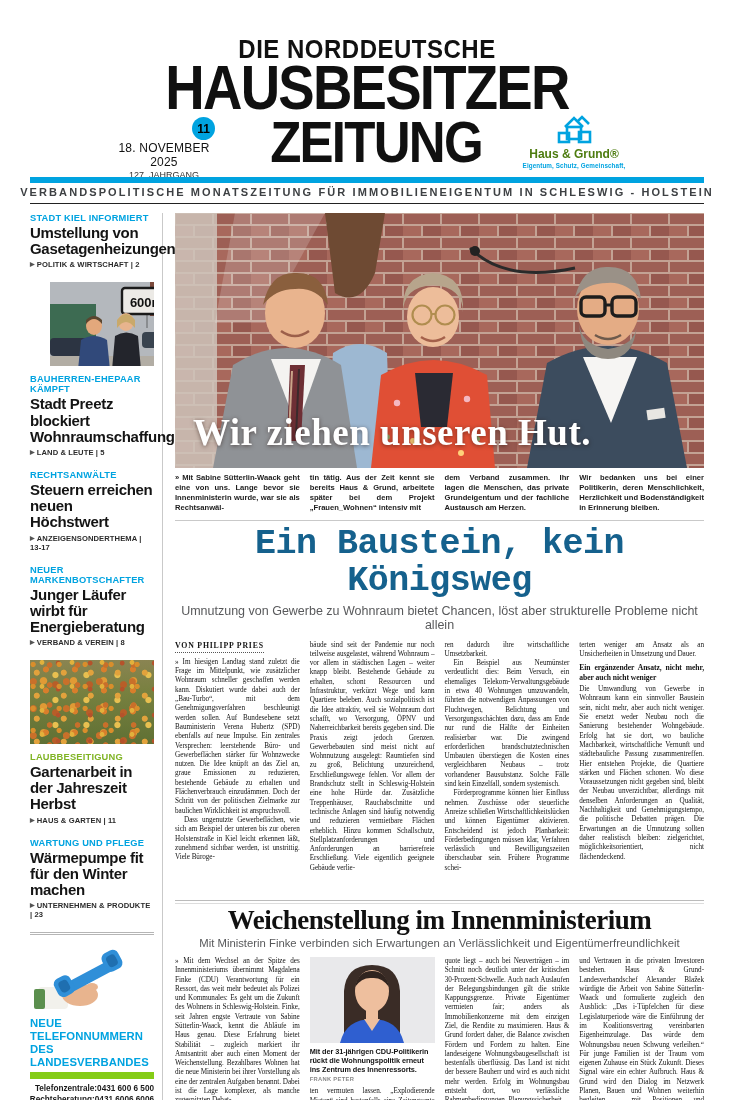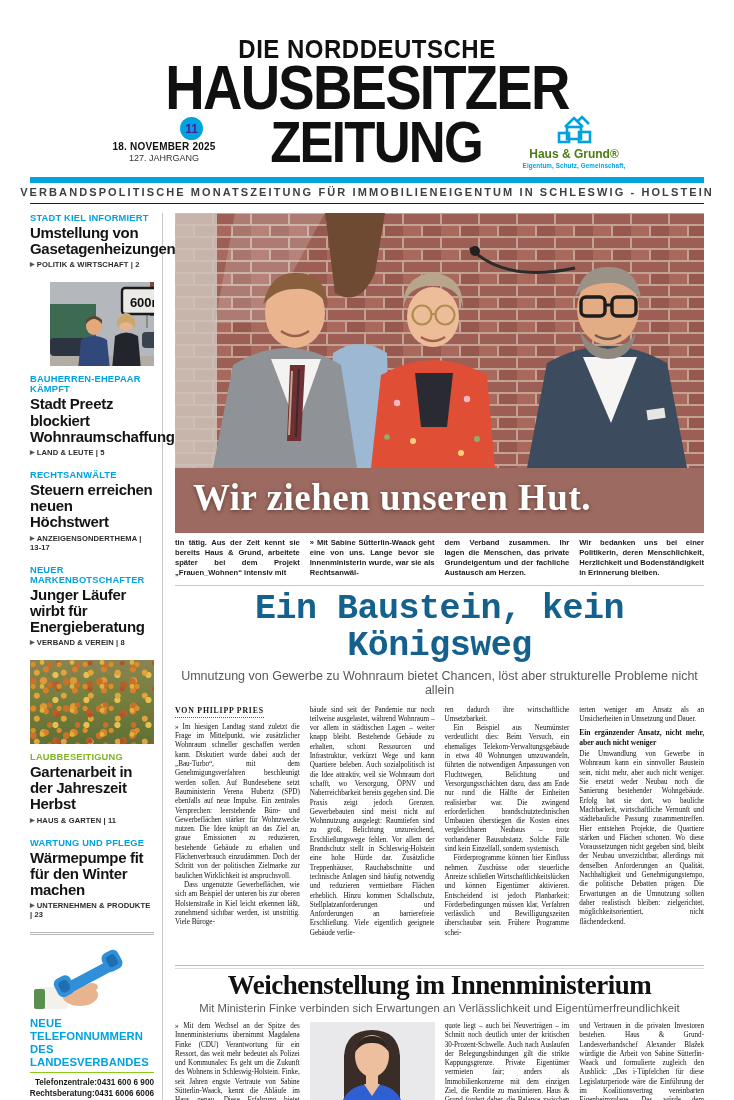--- a/index.html
+++ b/index.html
@@ -10,25 +10,25 @@
   
   .masthead { position:relative; height:176px; }
   .mh-overline { position:absolute; top:36px; left:0; width:100%; text-align:center;
     font-size:24px; font-weight:900; letter-spacing:.5px; color:#111; transform:scaleY(1.05); }
   .mh-title1 { position:absolute; top:57px; left:0; width:100%; text-align:center;
     font-size:62px; line-height:1; font-weight:900; letter-spacing:-2px; color:#101010;
     transform:scaleX(.88) scaleY(1.02); }
   .mh-title2 { position:absolute; top:113px; left:96px; width:560px; text-align:center;
     font-size:58px; line-height:1; font-weight:900; letter-spacing:-2px; color:#101010;
     transform:scaleX(.88); }
-  .issue-badge { position:absolute; left:180px; top:117px; width:23px; height:23px;
-    border-radius:50%; background:#00a3e0; color:#4c1d95; font-size:12px; font-weight:800;
+  .issue-badge { position:absolute; left:192px; top:117px; width:23px; height:23px;
+    border-radius:50%; background:#00a3e0; color:#000000; font-size:12px; font-weight:800;
     display:flex; align-items:center; justify-content:center; }
   .mh-dates { position:absolute; left:104px; top:141px; width:120px; text-align:center; }
-  .mh-date { font-size:10px; font-weight:700; color:#111; letter-spacing:.2px; }
+  .mh-date { font-size:12px; font-weight:400; color:#111; letter-spacing:.2px; }
   .mh-vol  { font-size:9px; font-weight:500; color:#333; margin-top:1px; }
   .hg-logo { position:absolute; left:512px; top:112px; width:124px; text-align:center; }
   .hg-logo svg { display:block; margin:0 auto; }
   .hg-name { font-size:12px; font-weight:800; color:#4d7c0f; margin-top:1px; }
   .hg-tag  { font-size:6.3px; font-weight:800; color:#00a3e0; margin-top:1px; letter-spacing:.1px; }
   .blue-bar { position:absolute; left:30px; right:30px; top:177px; height:6px; background:#00a3e0; }
   .mh-subline { position:absolute; left:0; top:186px; width:100%; text-align:center;
     font-size:11px; font-weight:600; letter-spacing:2.1px; color:#3d4043; }
   .mh-rule { position:absolute; left:30px; right:30px; top:203px; border-top:1.5px solid #222; }
 
@@ -54,28 +54,28 @@
       radial-gradient(circle at 55% 45%, #d97e2b 2.6px, transparent 3.4px),
       radial-gradient(circle at 82% 60%, #e8c050 2.6px, transparent 3.6px),
       radial-gradient(circle at 10% 80%, #c9702a 3px, transparent 4px),
       radial-gradient(circle at 45% 80%, #e09a35 3.2px, transparent 4.2px),
       radial-gradient(circle at 75% 88%, #b85e28 3px, transparent 4px),
       linear-gradient(180deg,#8a8452 0%, #77803f 40%, #5f7034 100%);
     background-size: 26px 22px, 30px 24px, 28px 20px, 32px 26px, 27px 23px, 29px 21px,
                      31px 25px, 33px 27px, 30px 26px, 34px 28px, 100% 100%; }
   .sb-divider { border-top:3px double #b5b5b5; margin:2px 0 8px; }
   .sb-head { font-size:11.3px; font-weight:800; color:#00a3e0; line-height:1.15;
-    letter-spacing:.1px; padding-bottom:3px; border-bottom:1px solid #84cc16; margin-bottom:5px; }
+    letter-spacing:.1px; padding-bottom:3px; border-bottom:7px solid #84cc16; margin-bottom:5px; }
   .info-row { display:flex; justify-content:flex-end; font-size:8.2px; margin-bottom:2px; }
   .info-row .lbl { font-weight:800; }
   .info-row .val { font-weight:600; white-space:nowrap; }
   .sb-block { margin-bottom:13px; }
 
   
-  .hero { position:relative; width:100%; height:320px; overflow:hidden; background:#9c6a60; }
+  .hero { position:relative; width:100%; height:255px; overflow:hidden; background:#9c6a60; }
   .hero-title { position:absolute; left:18px; bottom:14px; font-family:"Liberation Serif", serif;
     font-size:37px; font-weight:700; color:#fff; text-shadow:0 1px 4px rgba(40,20,15,.55); letter-spacing:.5px; }
   .caption-row { display:flex; gap:10px; margin-top:5px; }
   .caption-row .cap { flex:1; font-size:7.6px; font-weight:600; line-height:1.32; color:#1c1c1c; text-align:justify; }
   .cap .marker { color:#1a1a1a; font-weight:800; }
   .main-rule { border-top:1px solid #c9c9c9; margin:7px 0 5px; }
 
   
   .a1-head { text-align:center; font-family:Liberation Mono, monospace; font-size:35px;
     font-weight:700; color:#15618d; letter-spacing:-.5px; line-height:1.05; }
@@ -212,21 +212,21 @@
             <rect x="24" y="24" width="10" height="12" rx="4" fill="#1f6fb0"></rect>
             <rect x="78" y="24" width="10" height="12" rx="4" fill="#1f6fb0"></rect>
           </g>
         </svg>
       </div>
 
       <div class="sb-block">
         <div class="sb-head">NEUE TELEFONNUMMERN DES LANDESVERBANDES</div>
         <div class="info-row">
           <span class="lbl">Telefonzentrale:</span>
-          <span class="val">0431 600 6 900</span>
+          <span class="val">0431 600 6 500</span>
         </div>
         <div class="info-row">
           <span class="lbl">Rechtsberatung:</span>
           <span class="val">0431 6006 6006</span>
         </div>
 
       </div>
 
     </aside>
 
@@ -283,22 +283,22 @@
           <path d="M404 110 Q406 146 433 146 Q460 146 462 110 Q462 132 433 136 Q406 132 404 110 Z" fill="#8e887f"></path>
           <rect x="406" y="84" width="24" height="19" rx="5" fill="none" stroke="#1d1d1d" stroke-width="3.4"></rect>
           <rect x="437" y="84" width="24" height="19" rx="5" fill="none" stroke="#1d1d1d" stroke-width="3.4"></rect>
           <line x1="430" y1="92" x2="437" y2="92" stroke="#1d1d1d" stroke-width="3"></line>
           <path d="M420 122 Q433 130 446 122" stroke="#6e5a4c" stroke-width="2.5" fill="none"></path>
         </svg>
         <div class="hero-title">Wir ziehen unseren Hut.</div>
       </div>
 
       <div class="caption-row">
+        <div class="cap"><span class="marker">»</span> <span>Mit Sabine Sütterlin-Waack geht eine von uns. Lange bevor sie Innenministerin wurde, war sie als Rechtsanwäl-</span></div>
         <div class="cap">tin tätig. Aus der Zeit kennt sie bereits Haus &amp; Grund, arbeitete später bei dem Projekt „Frauen_Wohnen“ intensiv mit</div>
-        <div class="cap"><span class="marker">»</span> <span>Mit Sabine Sütterlin-Waack geht eine von uns. Lange bevor sie Innenministerin wurde, war sie als Rechtsanwäl-</span></div>
         <div class="cap">dem Verband zusammen. Ihr lagen die Menschen, das private Grundeigentum und der fachliche Austausch am Herzen.</div>
         <div class="cap">Wir bedanken uns bei einer Politikerin, deren Menschlichkeit, Herzlichkeit und Bodenständigkeit in Erinnerung bleiben.</div>
       </div>
 
       <div class="main-rule"></div>
 
       <article class="a1">
         <h1 class="a1-head">Ein Baustein, kein Königsweg</h1>
         <div class="a1-sub">Umnutzung von Gewerbe zu Wohnraum bietet Chancen, löst aber strukturelle Probleme nicht allein</div>
         <div class="body-cols">

